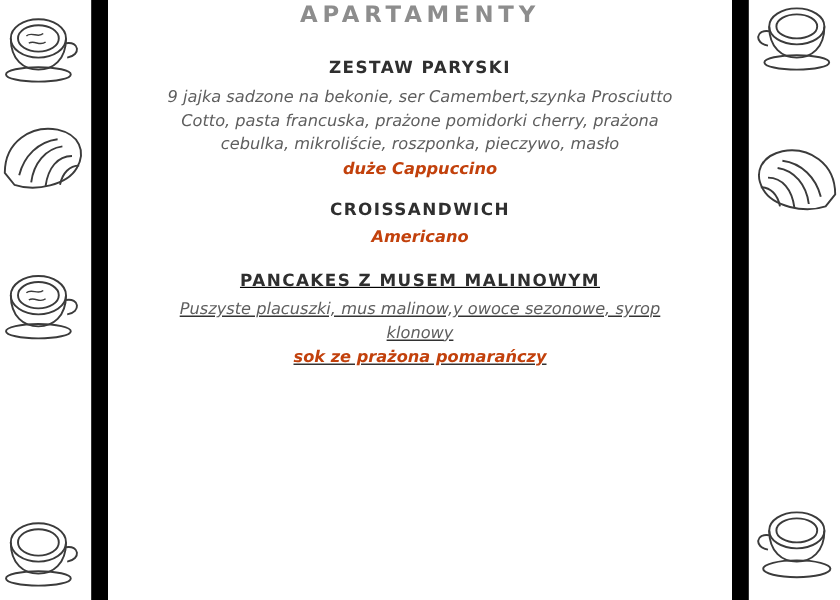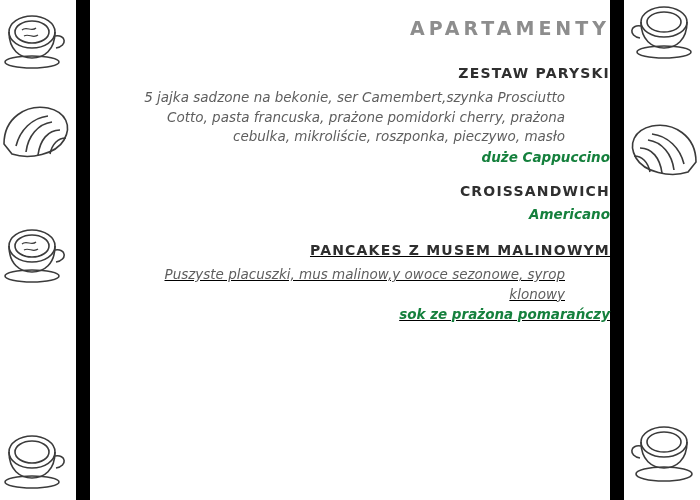--- a/index.html
+++ b/index.html
@@ -47,22 +47,22 @@
     color: #3b3b3b;
   }
 
   
   .menu {
     position: absolute;
     left: 90px;
     right: 90px;
     top: 0;
     bottom: 0;
-    text-align: right;
-    padding-top: 17px;
+    text-align: center;
+    padding-top: 1px;
     box-sizing: border-box;
   }
 
   .brand {
     font-family: "DejaVu Sans", sans-serif;
     font-weight: bold;
     font-size: 19px;
     letter-spacing: 4px;
     color: #8d8d8d;
     margin: 0 0 26px 0;
@@ -88,21 +88,21 @@
     color: #5e5e5e;
     margin: 0 auto;
     max-width: 430px;
   }
 
   .item-drink {
     font-family: "DejaVu Sans", sans-serif;
     font-style: italic;
     font-weight: bold;
     font-size: 13.5px;
-    color: #15803d;
+    color: #c2410c;
     margin: 2px 0 0 0;
   }
 
   .sp-1 { margin-bottom: 18px; }
   .sp-2 { margin-bottom: 20px; }
   .sp-3 { margin-bottom: 34px; text-decoration: underline; }
 </style>
 </head>
 <body>
 
@@ -183,21 +183,21 @@
 
   <div class="bar bar-left"></div>
   <div class="bar bar-right"></div>
 
   <div class="menu">
 
     <h1 class="brand">APARTAMENTY</h1>
 
     <div class="item sp-1">
       <h2 class="item-title">ZESTAW PARYSKI</h2>
-      <p class="item-desc">5 jajka sadzone na bekonie, ser Camembert,szynka Prosciutto Cotto, pasta francuska, prażone pomidorki cherry, prażona cebulka, mikroliście, roszponka, pieczywo, masło</p>
+      <p class="item-desc">9 jajka sadzone na bekonie, ser Camembert,szynka Prosciutto Cotto, pasta francuska, prażone pomidorki cherry, prażona cebulka, mikroliście, roszponka, pieczywo, masło</p>
       <p class="item-drink">duże Cappuccino</p>
     </div>
 
     <div class="item sp-2">
       <h2 class="item-title">CROISSANDWICH</h2>
       <p class="item-drink">Americano</p>
     </div>
 
     <div class="item sp-3">
       <h2 class="item-title">PANCAKES Z MUSEM MALINOWYM</h2>

